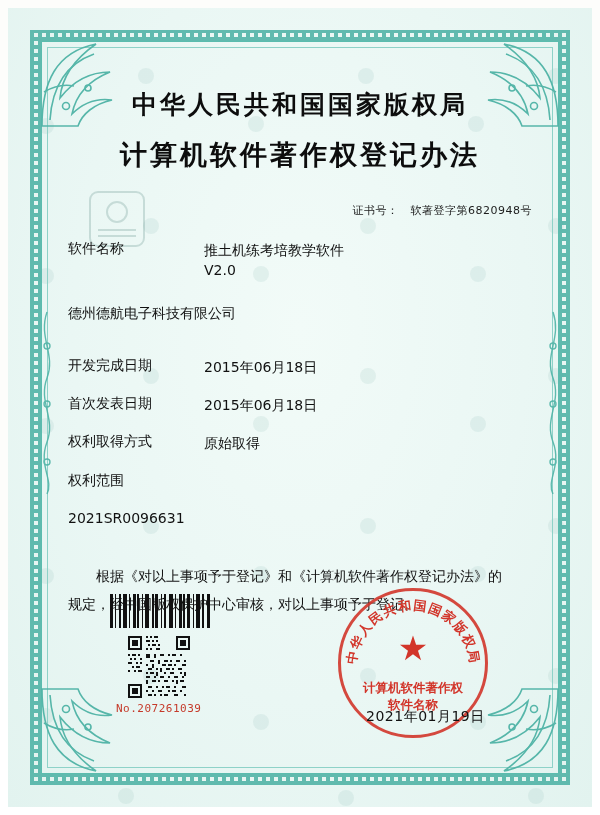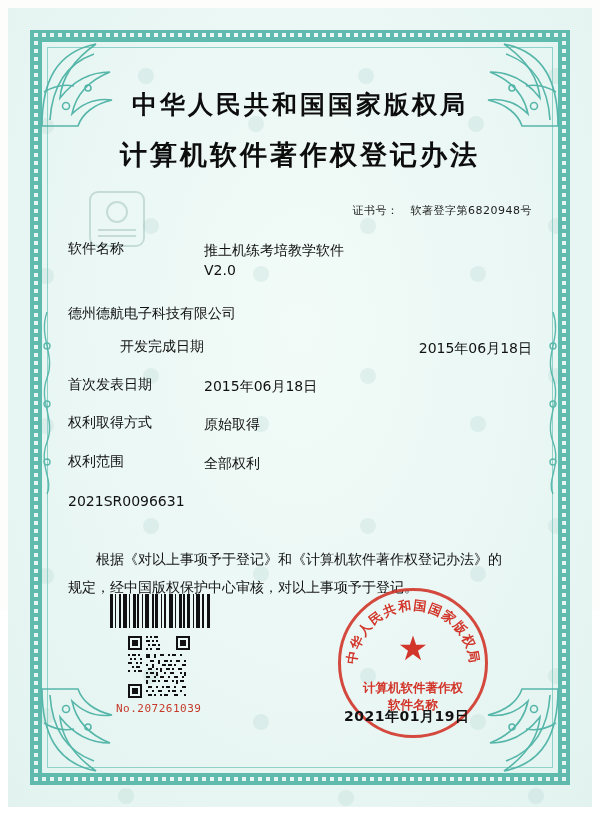--- a/index.html
+++ b/index.html
@@ -262,27 +262,26 @@
     text-align: center;
     font-size: 12.5px;
     line-height: 1.35;
     font-family: "DejaVu Sans", sans-serif;
     font-weight: 700;
     color: #d2352a;
   }
 
   .issue-date {
     position: absolute;
-    left: 336px;
+    left: 358px;
     top: 700px;
     font-size: 14px;
     font-family: "DejaVu Sans", sans-serif;
     color: #111;
     letter-spacing: .5px;
-    font-weight: bold;
   }
 
   
   .emboss {
     position: absolute;
     left: 78px;
     top: 180px;
     width: 62px;
     height: 62px;
     border-radius: 6px;
@@ -413,38 +412,37 @@
         <div class="v">
           <span>推土机练考培教学软件</span>
           <span class="line2">V2.0</span>
         </div>
       </div>
 
       <div class="field">
         <div class="v">德州德航电子科技有限公司</div>
       </div>
 
-      <div class="field" style="margin-top:15px;text-align:right;">
+      <div class="field" style="margin-top:34px;">
         <div class="k spaced-1">开发完成日期</div>
         <div class="v">2015年06月18日</div>
       </div>
 
       <div class="field tight">
         <div class="k spaced-1">首次发表日期</div>
         <div class="v">2015年06月18日</div>
       </div>
 
       <div class="field tight">
         <div class="k spaced-1">权利取得方式</div>
         <div class="v">原始取得</div>
       </div>
 
       <div class="field tight">
         <div class="k spaced-3">权利范围</div>
-        <div class="v">全部权利</div>
       </div>
 
       <div class="field tight">
         <div class="v">2021SR0096631</div>
       </div>
 
       <div class="para">
         <span>根据《对以上事项予于登记》和《计算机软件著作权登记办法》的</span>
         <span class="l2">规定，经中国版权保护中心审核，对以上事项予于登记。</span>
       </div>

